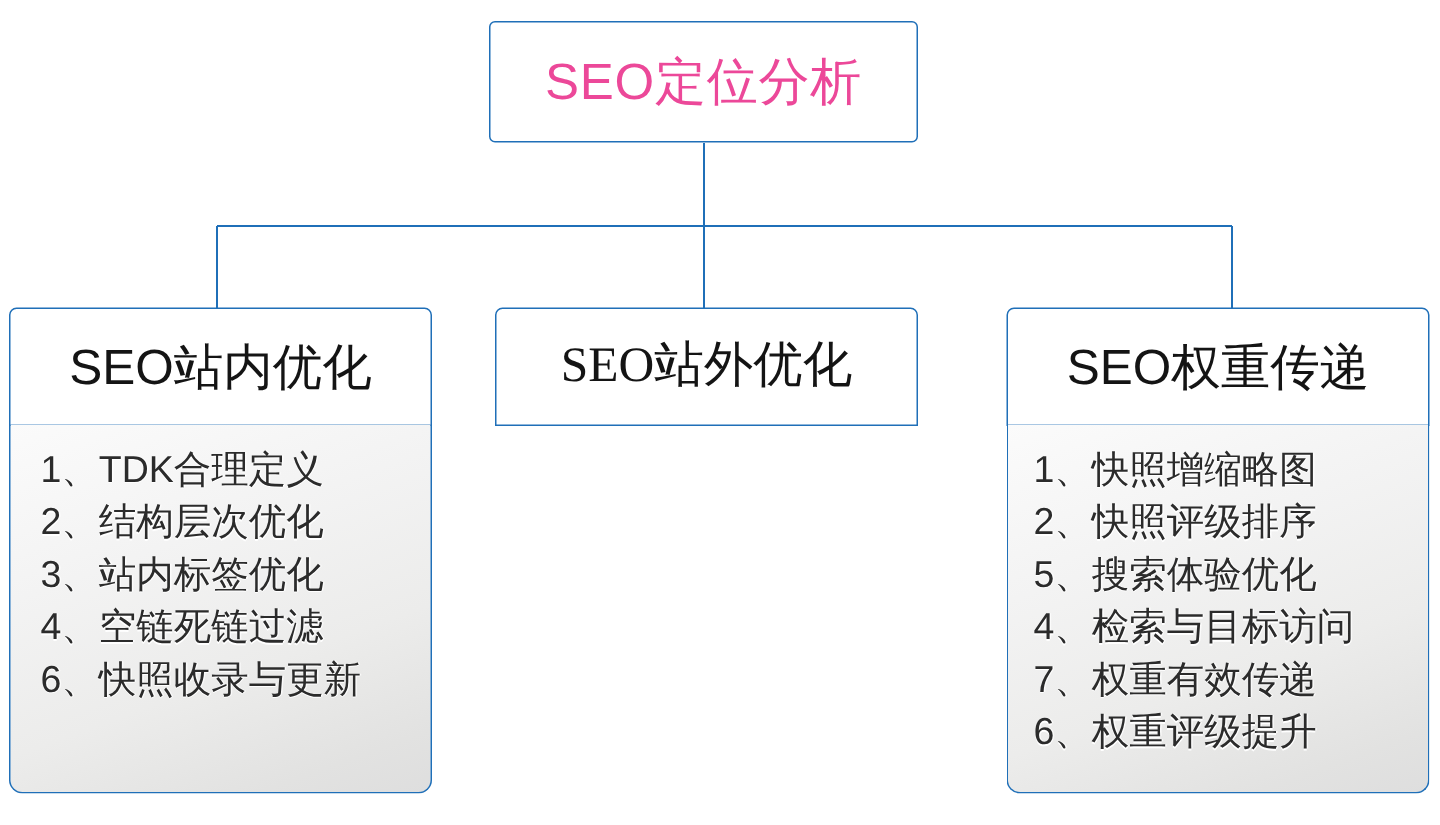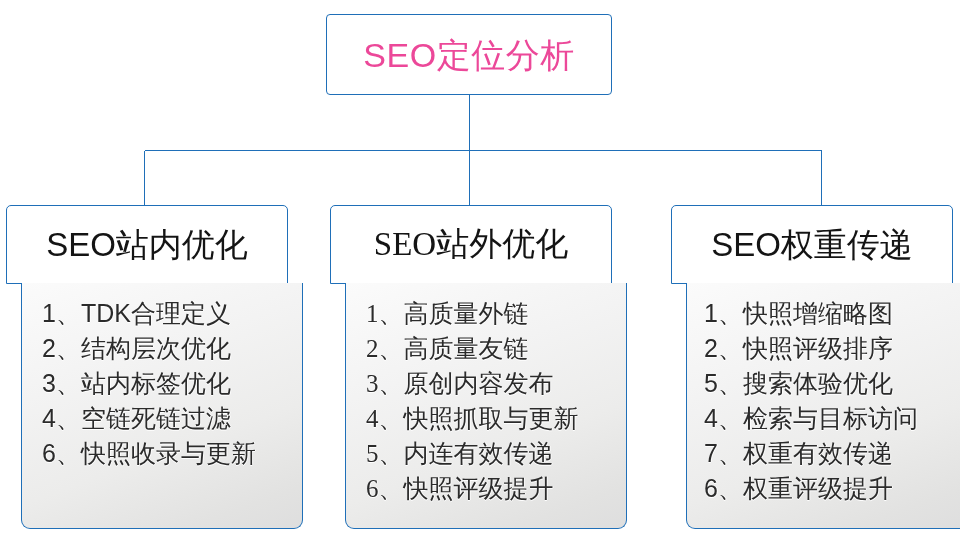--- a/index.html
+++ b/index.html
@@ -81,21 +81,21 @@
   }
   .branch-head-title {
     font-size: 33px;
     color: #141414;
     line-height: 1;
     white-space: nowrap;
   }
 
   .branch-body {
     position: absolute;
-    left: 15px;
+    left: 0;
     top: 78px;
     width: 100%;
     height: 246px;
     box-sizing: border-box;
     border: 1.6px solid #1f6fb8;
     border-top: none;
     border-radius: 0 0 9px 9px;
     background:
       linear-gradient(160deg, #fbfbfb 0%, #f3f3f3 34%, #ececeb 64%, #e2e2e1 88%, #dedede 100%);
     padding: 13px 0 0 0;
@@ -147,30 +147,20 @@
         <li class="list-item">4、空链死链过滤</li>
         <li class="list-item">6、快照收录与更新</li>
       </ul>
     </div>
   </div>
 
   <div class="branch branch-2">
     <div class="branch-head">
       <div class="branch-head-title">SEO站外优化</div>
     </div>
-    <div class="branch-body">
-      <ul class="item-list">
-        <li class="list-item">1、高质量外链</li>
-        <li class="list-item">2、高质量友链</li>
-        <li class="list-item">3、原创内容发布</li>
-        <li class="list-item">4、快照抓取与更新</li>
-        <li class="list-item">5、内连有效传递</li>
-        <li class="list-item">6、快照评级提升</li>
-      </ul>
-    </div>
   </div>
 
   <div class="branch branch-3">
     <div class="branch-head">
       <div class="branch-head-title">SEO权重传递</div>
     </div>
     <div class="branch-body">
       <ul class="item-list">
         <li class="list-item">1、快照增缩略图</li>
         <li class="list-item">2、快照评级排序</li>

